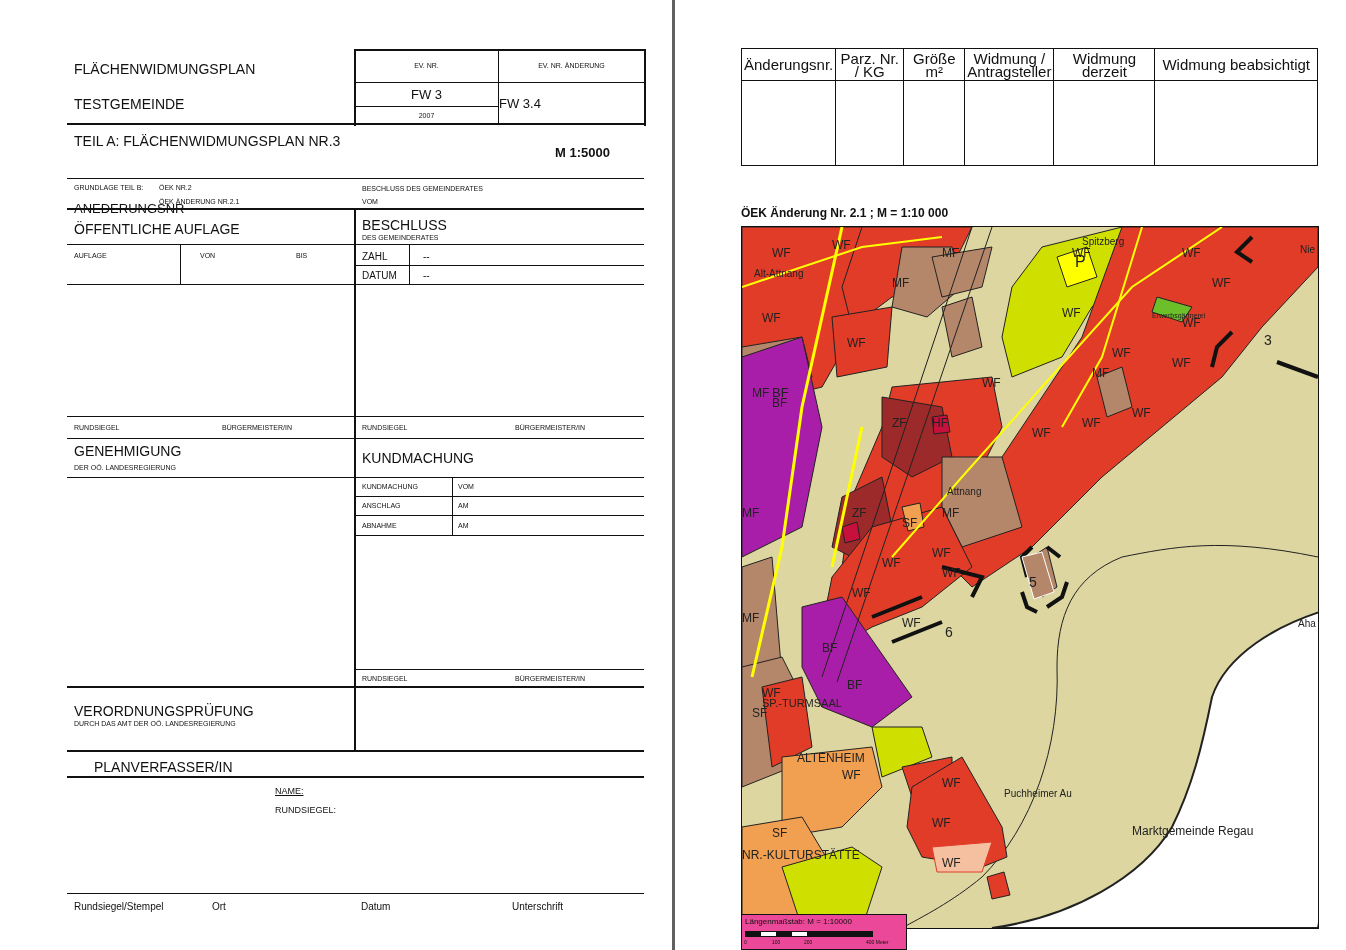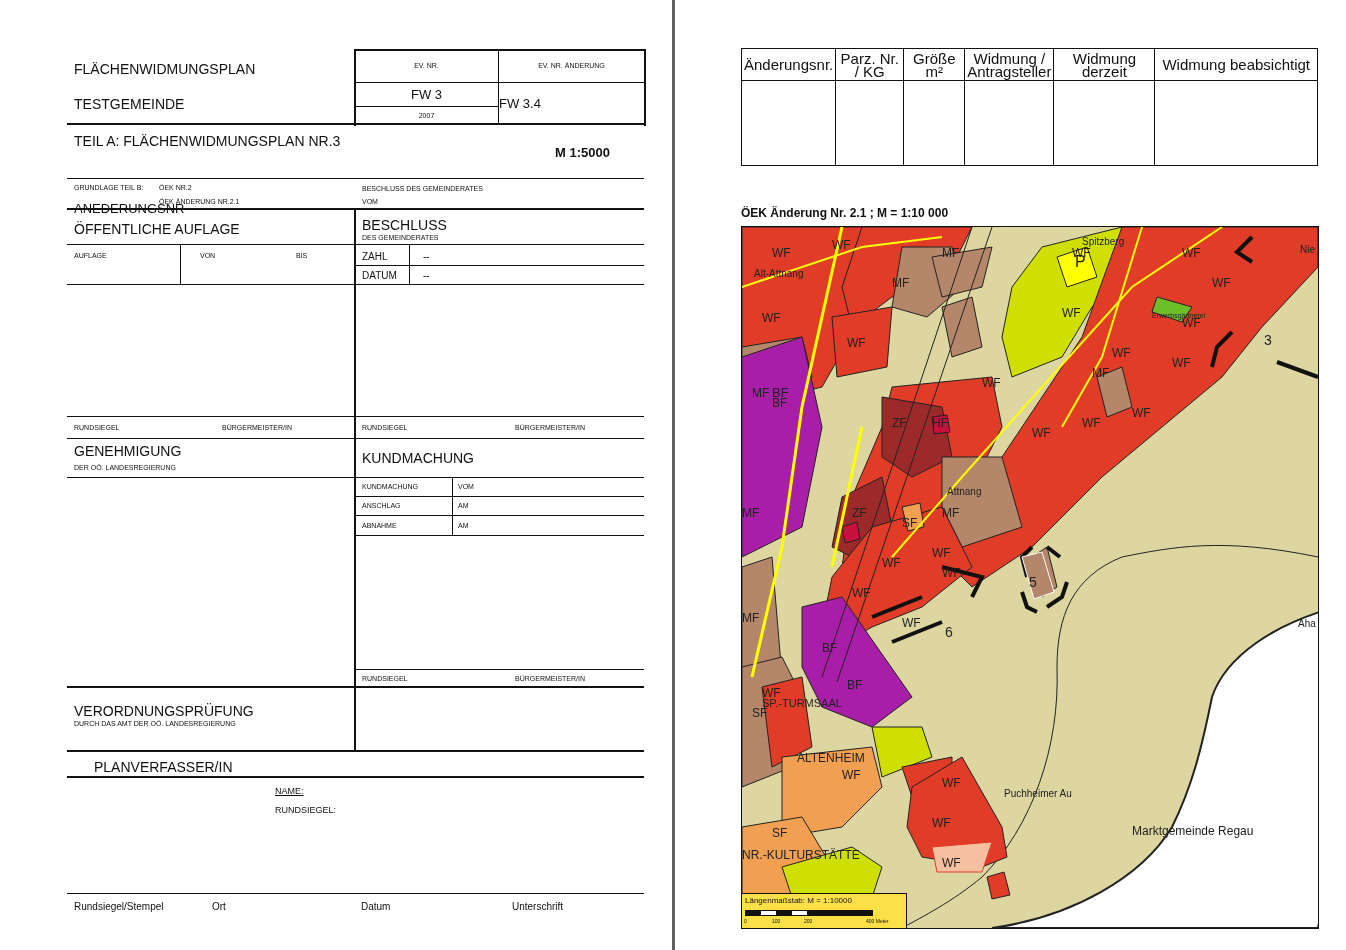--- a/index.html
+++ b/index.html
@@ -15,21 +15,21 @@
   .f9{font-size:9px;}
   .page-divider{position:absolute;left:672px;top:0;width:3px;height:950px;background:#606060;}
   
   table.aend{position:absolute;left:741px;top:48px;width:577px;border-collapse:collapse;font-size:15px;}
   table.aend td,table.aend th{border:1px solid #111;text-align:center;font-weight:normal;padding:0 2px;}
   table.aend th{height:31px;line-height:13px;}
   table.aend tr.r1 td{height:25px;}
   table.aend tr.r2 td{height:84px;}
   .map{position:absolute;left:741px;top:226px;width:576px;height:701px;border:1px solid #111;overflow:hidden;background:#fff;}
   .map svg{display:block;}
-  .scale-box{position:absolute;left:741px;top:893px;width:164px;height:34px;background:#fde047;border:1px solid #111;}
+  .scale-box{position:absolute;left:741px;top:914px;width:164px;height:34px;background:#ec4899;border:1px solid #111;}
 </style>
 </head>
 <body>
 
 <div>
 
   <div class="t f14" style="left:74px;top:62px;">FLÄCHENWIDMUNGSPLAN</div>
   <div class="t f14" style="left:74px;top:97px;">TESTGEMEINDE</div>
 
   <div class="abs" style="left:354px;top:49px;width:288px;height:75px;border:2px solid #111;border-bottom:none;"></div>

